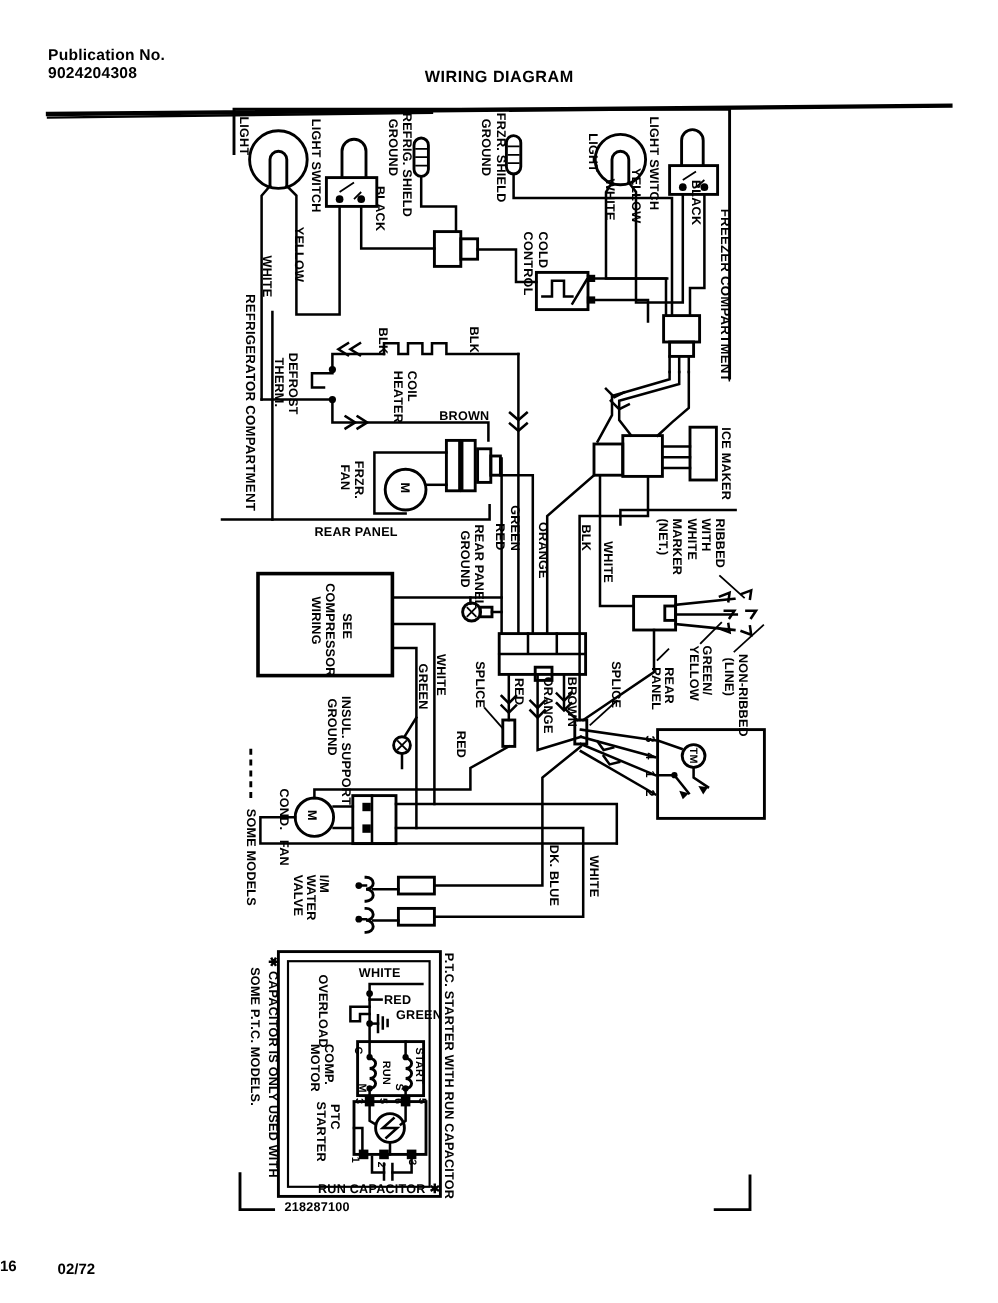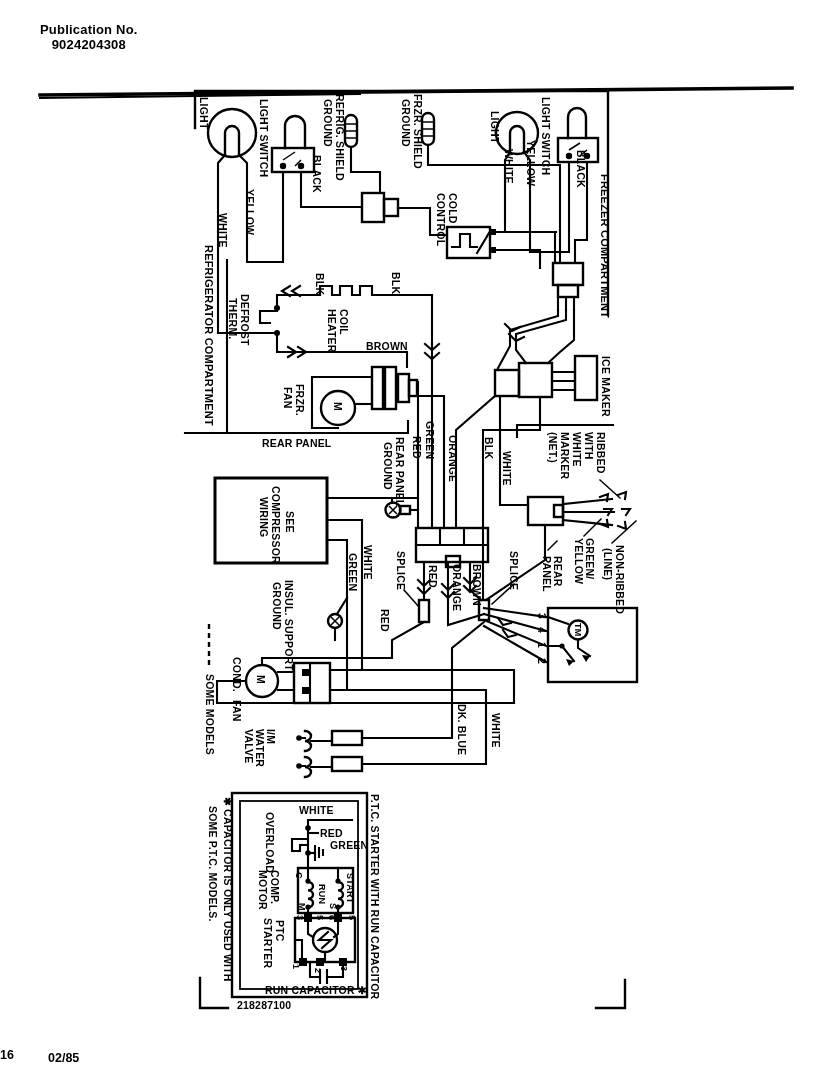--- a/index.html
+++ b/index.html
@@ -1,19 +1,19 @@
 <!DOCTYPE html>
 <html><head>
 <meta charset="utf-8">
 <style>
   html,body{margin:0;padding:0;background:#e8e8e8;}
   #page{position:relative;width:832px;height:1086px;background:#ffffff;margin:0 auto;
         font-family:"Liberation Sans",sans-serif;color:#000;overflow:hidden;}
   .hdr{position:absolute;font-weight:bold;font-size:13px;line-height:15px;letter-spacing:.2px;}
-  #pub{left:40px;top:22px;text-align:center;}
+  #pub{left:40px;top:38px;}
   #model{left:0;right:0;top:16px;text-align:center;font-size:13.5px;}
   #title{left:0;right:0;top:56px;text-align:center;font-size:13.5px;letter-spacing:.4px;}
   #ftr-date{position:absolute;left:48px;top:1051px;font-weight:bold;font-size:12.5px;}
   #ftr-page{position:absolute;left:0;right:0;top:1048px;text-align:left;font-weight:bold;font-size:12.5px;}
   svg{position:absolute;left:0;top:0;}
   svg text{font-family:"Liberation Sans",sans-serif;font-weight:700;font-size:10.5px;
            letter-spacing:.2px;fill:#000;}
   svg text.sm{font-size:9px;}
   svg text.lg{font-size:11px;}
   .w{fill:none;stroke:#000;stroke-width:2.1;stroke-linecap:square;stroke-linejoin:miter;}
@@ -23,21 +23,22 @@
   .dash{fill:none;stroke:#000;stroke-width:2.4;stroke-dasharray:5 4;}
 </style>
 </head>
 <body>
 
 <div id="page">
   <div class="hdr" id="pub">
     <div>Publication No.</div>
     <div>9024204308</div>
   </div>
-  <div id="ftr-date">02/85</div>
+  <div class="hdr" id="title">WIRING DIAGRAM</div>
+  <div id="ftr-date">02/72</div>
   <div id="ftr-page">16</div>
 
   <svg width="832" height="1086" viewBox="0 0 832 1086">
 
     <g>
       <path class="w" style="stroke-width:3.6" d="M40,95 L792,88"></path>
       <path class="w" style="stroke-width:2" d="M40,98 L360,94"></path>
     </g>
     <g>
       <path class="c" d="M195,128 L195,91 L608,91 L608,315"></path>

